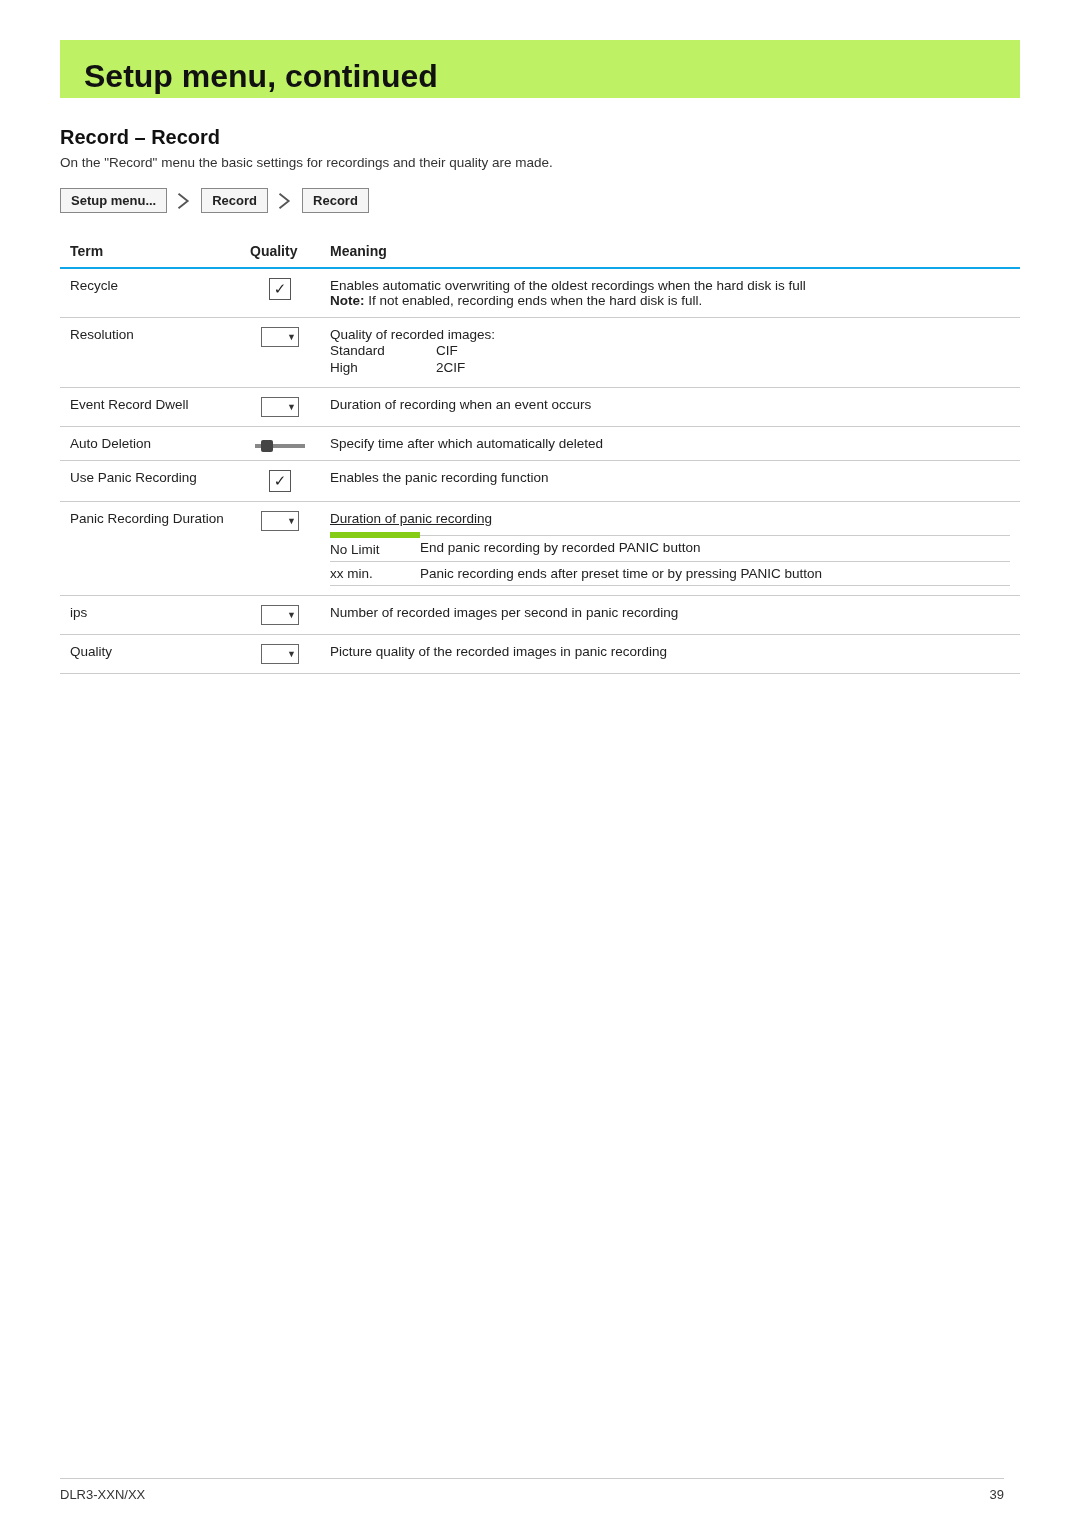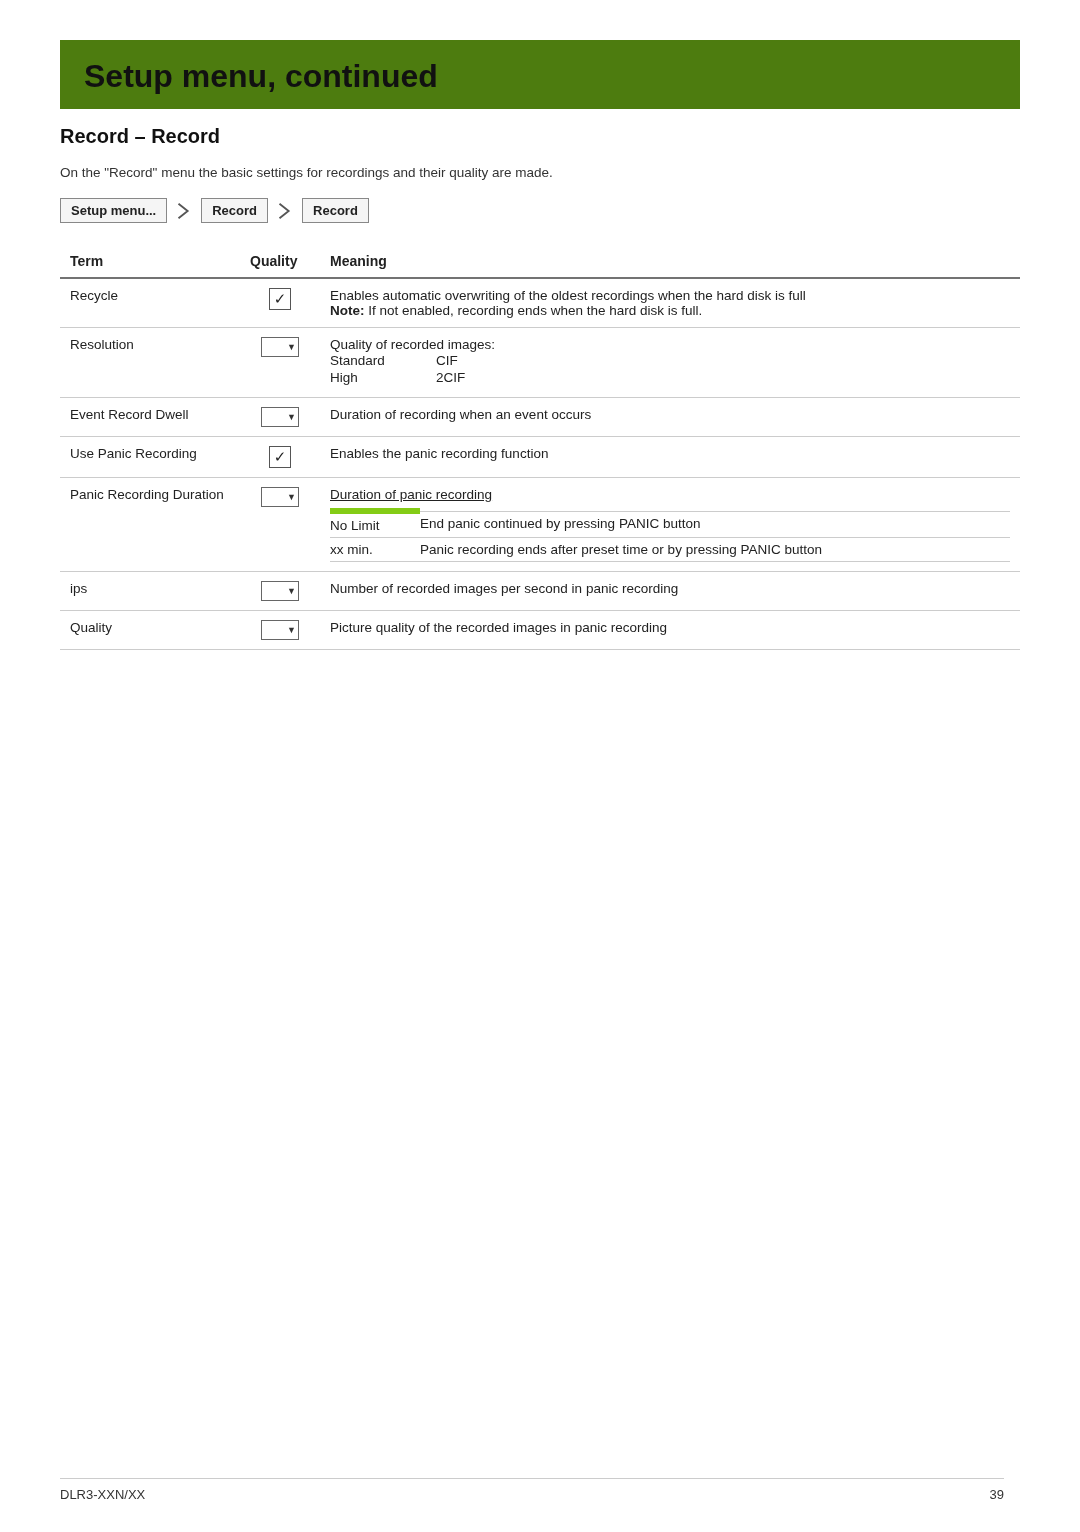--- a/index.html
+++ b/index.html
@@ -16,35 +16,35 @@
       width: 1080px;
       min-height: 1532px;
       position: relative;
     }
 
     .page-container {
       padding: 40px 60px 60px 60px;
     }
 
     .header-section {
-      background: #4d7c0f;
-      padding: 18px 24px 14px 24px;
-      margin-bottom: 16px;
+      background: #bef264;
+      padding: 18px 24px 3px 24px;
+      margin-bottom: 28px;
     }
 
     .page-title {
       font-size: 32px;
       font-weight: bold;
       color: #111;
     }
 
     .section-title {
       font-size: 20px;
       font-weight: bold;
-      margin-bottom: 17px;
+      margin-bottom: 6px;
       color: #111;
     }
 
     .section-description {
       font-size: 13.5px;
       color: #333;
       margin-bottom: 18px;
     }
 
     .breadcrumb-bar {
@@ -68,21 +68,21 @@
       height: 22px;
     }
 
     .main-table {
       width: 100%;
       border-collapse: collapse;
       font-size: 13.5px;
     }
 
     .main-table thead tr {
-      border-bottom: 2px solid #737373;
+      border-bottom: 2px solid #0ea5e9;
     }
 
     .main-table th {
       padding: 8px 10px;
       text-align: left;
       font-weight: bold;
       font-size: 14px;
     }
 
     .main-table td {
@@ -259,20 +259,33 @@
       <tr>
         <td class="col-term">Event Record Dwell</td>
         <td class="col-symbol symbol-cell">
           <span class="dropdown-symbol"></span>
         </td>
         <td class="col-meaning">
           <div class="inner-meaning">Duration of recording when an event occurs</div>
         </td>
       </tr>
 
+      <tr>
+        <td class="col-term">Auto Deletion</td>
+        <td class="col-symbol symbol-cell">
+          <span class="slider-symbol">
+            <span class="slider-track">
+              <span class="slider-thumb"></span>
+            </span>
+          </span>
+        </td>
+        <td class="col-meaning">
+          <div class="inner-meaning">Specify time after which automatically deleted</div>
+        </td>
+      </tr>
 
       <tr>
         <td class="col-term">Use Panic Recording</td>
         <td class="col-symbol symbol-cell">
           <span class="checkbox-symbol">✓</span>
         </td>
         <td class="col-meaning">
           <div class="inner-meaning">Enables the panic recording function</div>
         </td>
       </tr>
@@ -281,21 +294,21 @@
         <td class="col-term">Panic Recording Duration</td>
         <td class="col-symbol symbol-cell">
           <span class="dropdown-symbol"></span>
         </td>
         <td class="col-meaning">
           <div class="inner-meaning" style="margin-bottom:6px;text-decoration:underline;">Duration of panic recording</div>
           <table style="width:100%; border-collapse:collapse; font-size:13.5px;">
             <tbody>
                 <tr>
               <td style="width:90px; padding: 4px 10px 4px 0; vertical-align:top; border-top:6px solid #84cc16;">No Limit</td>
-              <td style="padding: 4px 0; vertical-align:top; border-top:1px solid #ccc;">End panic continued by pressing PANIC button</td>
+              <td style="padding: 4px 0; vertical-align:top; border-top:1px solid #ccc;">End panic recording by recorded PANIC button</td>
             </tr>
             <tr>
               <td style="width:90px; padding: 4px 10px 4px 0; vertical-align:top; border-top:1px solid #ccc;">xx min.</td>
               <td style="padding: 4px 0; vertical-align:top; border-top:1px solid #ccc;">Panic recording ends after preset time or by pressing PANIC button</td>
             </tr>
           </tbody>
             </table>
         </td>
       </tr>
 

